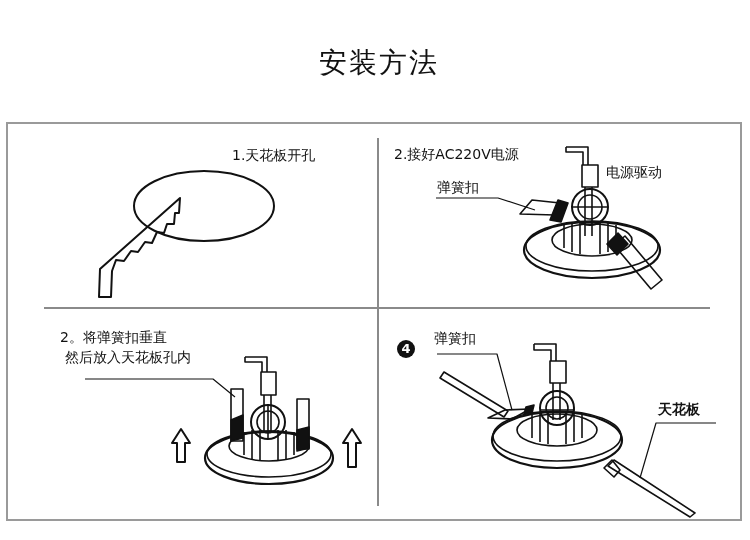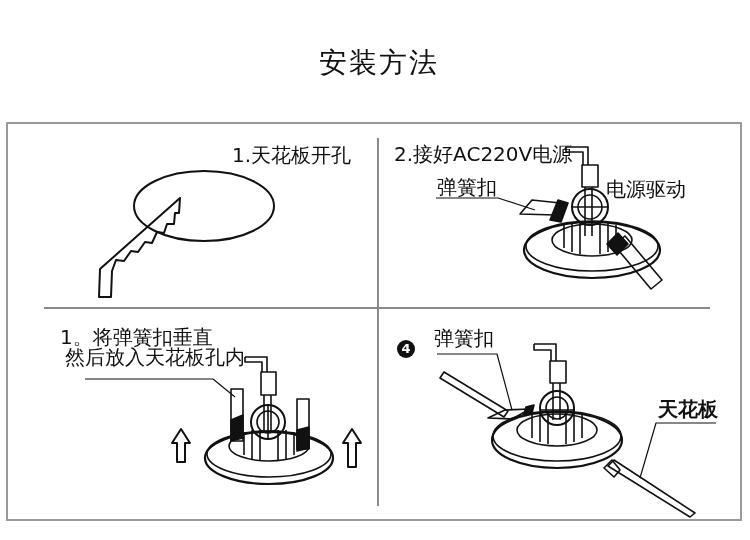--- a/index.html
+++ b/index.html
@@ -4,41 +4,41 @@
 <style>
   html, body { margin: 0; padding: 0; background: #ffffff; }
   body { width: 750px; height: 540px; position: relative; overflow: hidden;
          font-family: "DejaVu Sans", "Liberation Sans", sans-serif; color: #111; }
   .title { position: absolute; left: 4px; top: 44px; width: 750px; text-align: center;
            font-size: 28px; font-weight: 500; letter-spacing: 2px; color: #111; }
   .frame { position: absolute; left: 6px; top: 122px; width: 736px; height: 399px;
            border: 2px solid #9a9a9a; box-sizing: border-box; }
   .vdiv { position: absolute; left: 377px; top: 138px; width: 2px; height: 368px; background: #8a8a8a; }
   .hdiv { position: absolute; left: 44px; top: 307px; width: 666px; height: 2px; background: #8a8a8a; }
-  .lbl { position: absolute; font-size: 20px; color: #111; white-space: nowrap; line-height: 19px; }
+  .lbl { position: absolute; font-size: 14px; color: #111; white-space: nowrap; line-height: 19px; }
   svg.ill { position: absolute; left: 0; top: 0; }
   .badge { position: absolute; left: 397px; top: 340px; width: 18px; height: 18px; border-radius: 50%;
            background: #111; color: #fff; font-size: 13px; font-weight: bold; text-align: center; line-height: 18px; }
 </style>
 </head>
 <body>
 
 <div class="title">安装方法</div>
 
 <div class="frame"></div>
 <div class="vdiv"></div>
 <div class="hdiv"></div>
 
 <div class="lbl" style="left:232px; top:146px;">1.天花板开孔</div>
 
 <div class="lbl" style="left:394px; top:145px;">2.接好AC220V电源</div>
 <div class="lbl" style="left:437px; top:178px;">弹簧扣</div>
-<div class="lbl" style="left:606px; top:163px;margin-top:17px;">电源驱动</div>
+<div class="lbl" style="left:606px; top:163px;">电源驱动</div>
 
-<div class="lbl" style="left:60px; top:328px;">1。将弹簧扣垂直</div>
+<div class="lbl" style="left:60px; top:328px;">2。将弹簧扣垂直</div>
 <div class="lbl" style="left:65px; top:348px;">然后放入天花板孔内</div>
 
 <div class="badge">4</div>
 <div class="lbl" style="left:434px; top:329px;">弹簧扣</div>
 <div class="lbl" style="left:658px; top:400px;font-weight:bold;">天花板</div>
 
 <svg class="ill" width="750" height="540" viewBox="0 0 750 540" fill="none" stroke="#111" stroke-width="1.6" stroke-linejoin="round">
 
   <g>
     <ellipse cx="204" cy="206" rx="70" ry="35" stroke-width="2"></ellipse>

